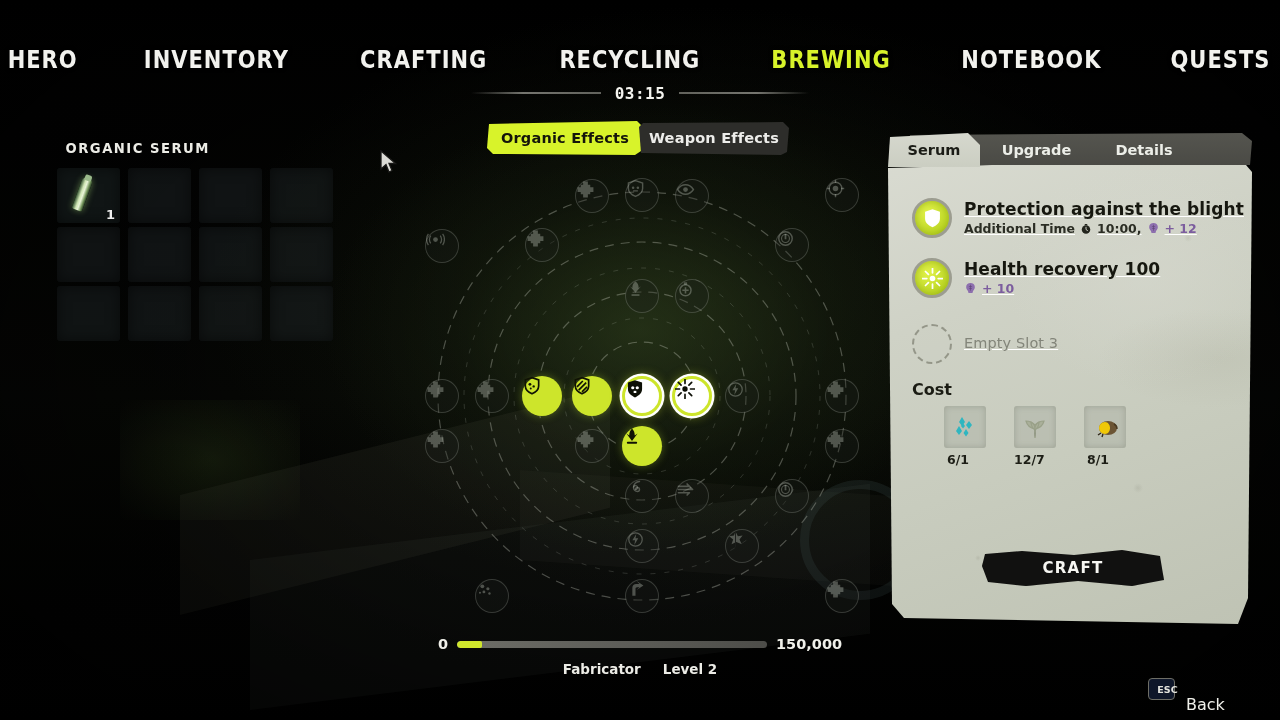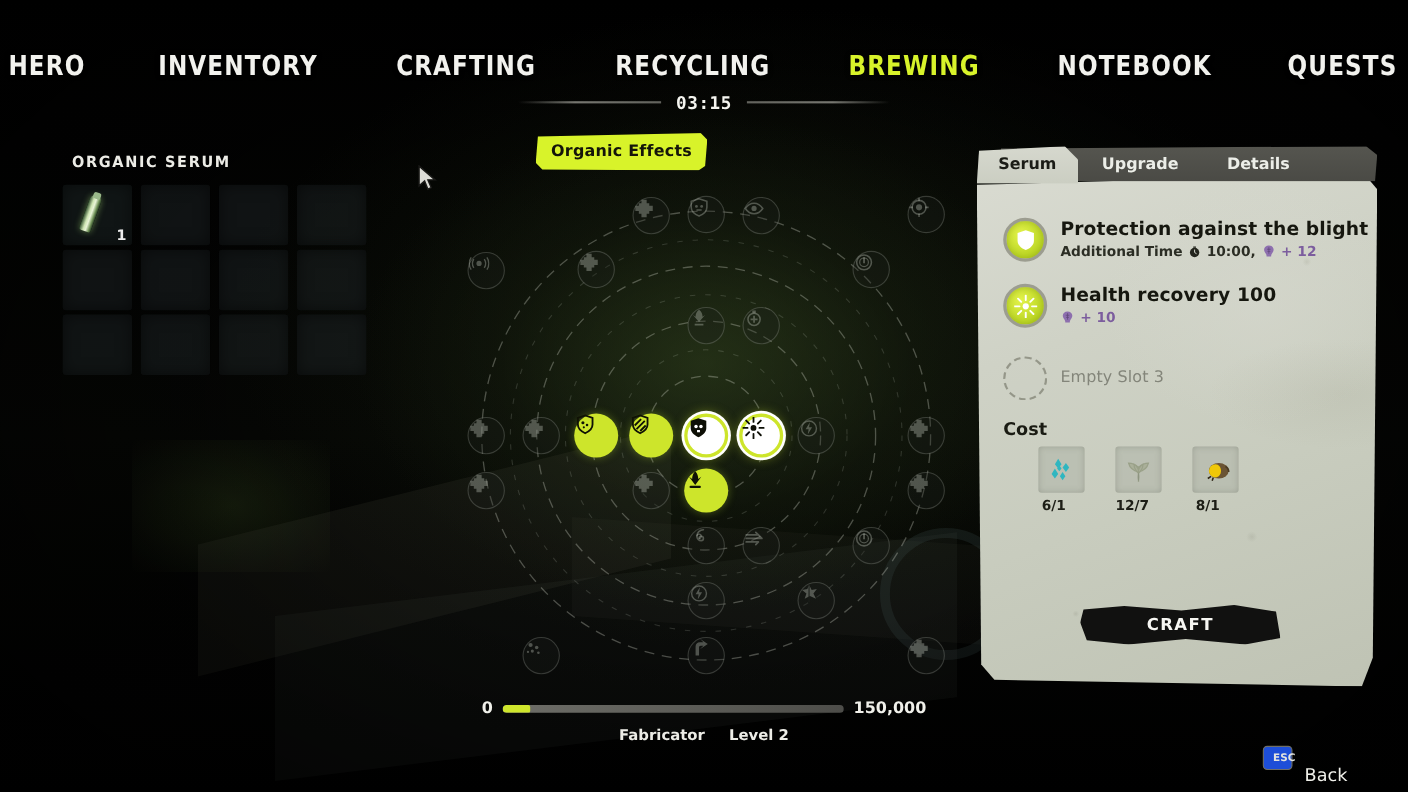--- a/index.html
+++ b/index.html
@@ -168,21 +168,21 @@
   }
   .ptab.active {
     left:0px; width:92px; justify-content:center; color:#1b1c16;
     background:linear-gradient(180deg,#d6d8ce,#cbcec2);
     clip-path:polygon(2px 4px, 80px 0px, 92px 12px, 92px 34px, 0px 34px);
   }
   .ptab.idle { color:#eceee8; justify-content:center; }
   .ptab.t2 { left:96px; width:105px; }
   .ptab.t3 { left:206px; width:100px; }
 
-  .effrow { position:absolute; left:24px; display:flex; align-items:flex-start; }
+  .effrow { position:absolute; left:24px; display:flex; align-items:flex-start;text-decoration:underline; }
   .effbadge {
     width:40px; height:40px; border-radius:50%;
     background:radial-gradient(circle at 38% 34%, #e2f24a, #bcd724 70%, #a7c11f 100%);
     border:3px solid #9c9d90; display:flex; align-items:center; justify-content:center;
     box-shadow:inset 0 0 7px rgba(130,150,20,0.5);
     flex:0 0 auto;
   }
   .effbadge svg { width:21px; height:21px; }
   .effbadge.empty {
     background:rgba(205,208,196,0.25);
@@ -254,21 +254,21 @@
   }
   #xpinfo td.k { width:92px; }
   #xpinfo td.v { padding-left:8px; }
 
   
   #escback {
     position:absolute; left:1148px; top:664px; display:flex; align-items:center; gap:11px; z-index:45;
   }
   #esckey {
     width:27px; height:22px; border-radius:4px;
-    background:#1d4ed8; border:1.5px solid #6e6e66;
+    background:#0f172a; border:1.5px solid #6e6e66;
     display:flex; align-items:center; justify-content:center;
     font-family:"DejaVu Sans", sans-serif; font-weight:bold; font-size:9.5px; color:#e4e4de;padding-left:12px;
   }
   #backlabel { font-family:"DejaVu Sans", sans-serif; font-size:16px; color:#f0f0ea;margin-top:31px; }
 </style>
 </head>
 <body>
 
 <div id="scene">
   <div class="glow"></div>
@@ -546,20 +546,21 @@
   </div>
 
 <div id="timerrow">
   <div class="tline"></div>
   <div id="timertext">03:15</div>
   <div class="tline r"></div>
 </div>
 
 <div id="efftabs">
     <div class="efftab active">Organic Effects</div>
+    <div class="efftab inactive">Weapon Effects</div>
   </div>
 
 <div id="invpanel">
   <div id="invtitle">ORGANIC SERUM</div>
   <div id="invgrid">
       <div class="slot filled">
         <div class="vial"></div>
         <div class="qty">1</div>
       </div>
       <div class="slot"></div>

